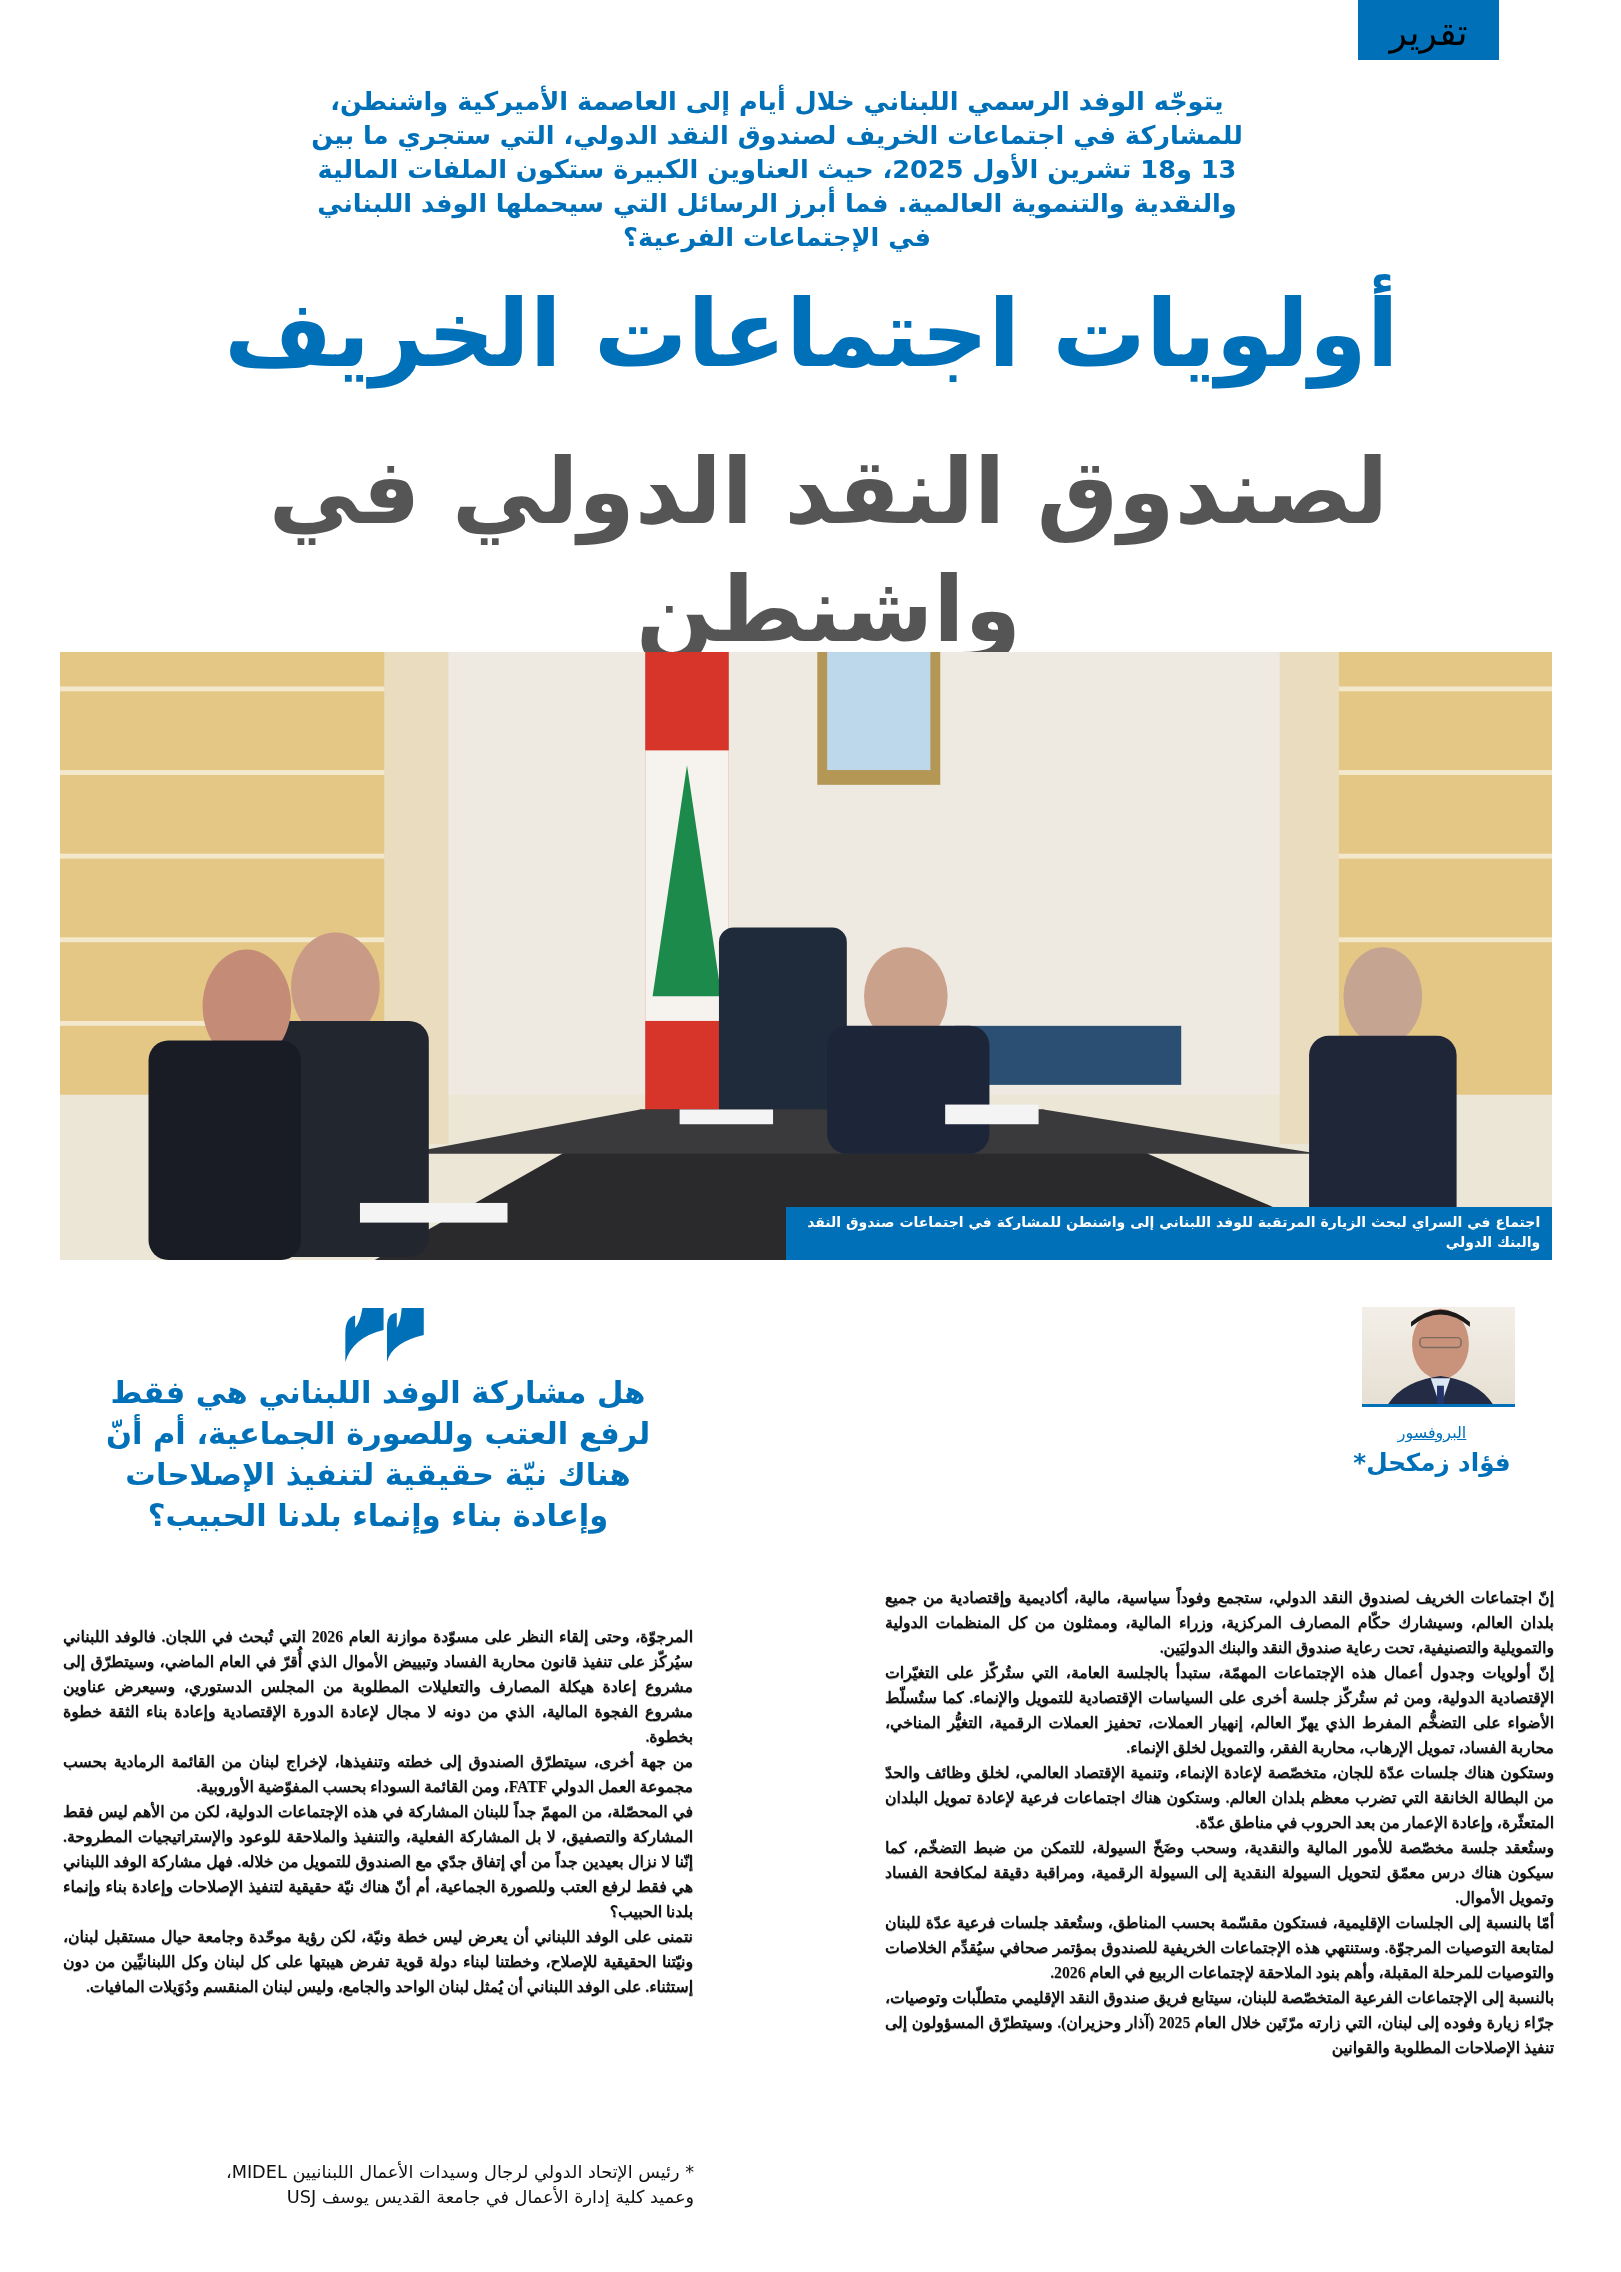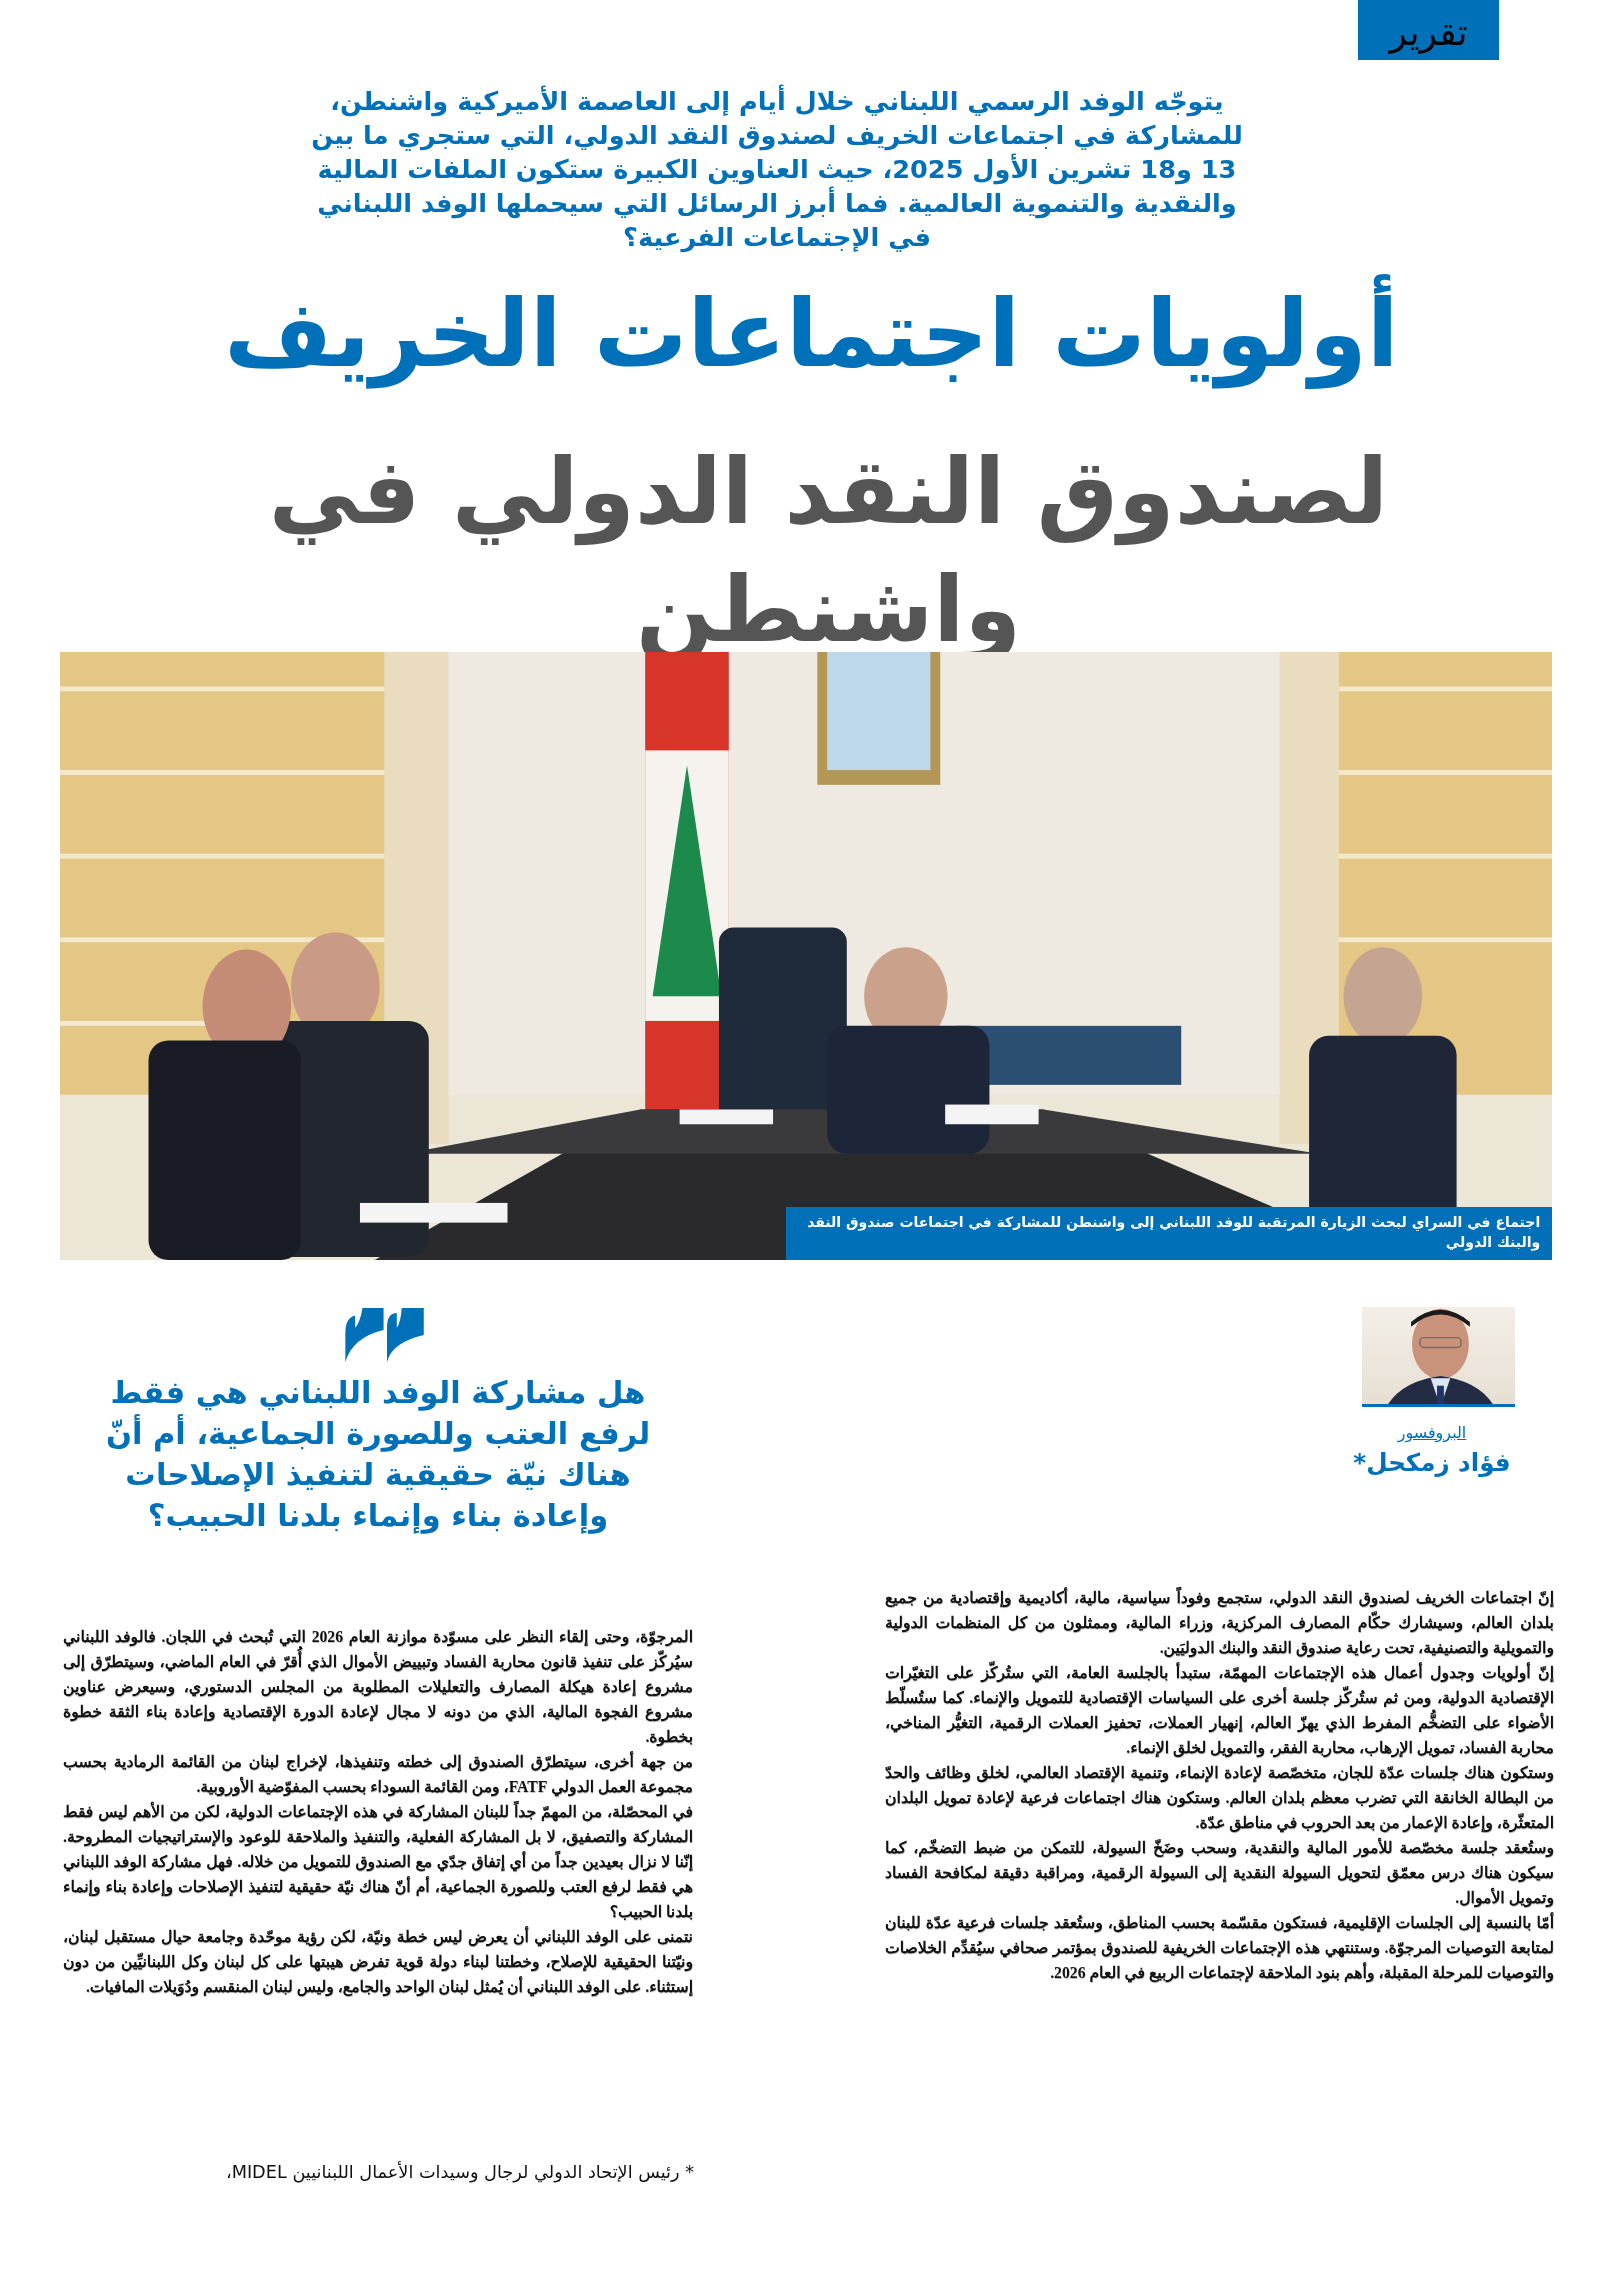--- a/index.html
+++ b/index.html
@@ -146,25 +146,27 @@
 </svg>
 
 <div class="pullquote">هل مشاركة الوفد اللبناني هي فقط لرفع العتب وللصورة الجماعية، أم أنّ هناك نيّة حقيقية لتنفيذ الإصلاحات وإعادة بناء وإنماء بلدنا الحبيب؟</div>
 
 <div class="col col-right">
   <p>إنّ اجتماعات الخريف لصندوق النقد الدولي، ستجمع وفوداً سياسية، مالية، أكاديمية وإقتصادية من جميع بلدان العالم، وسيشارك حكّام المصارف المركزية، وزراء المالية، وممثلون من كل المنظمات الدولية والتمويلية والتصنيفية، تحت رعاية صندوق النقد والبنك الدوليَين.</p>
   <p>إنّ أولويات وجدول أعمال هذه الإجتماعات المهمّة، ستبدأ بالجلسة العامة، التي ستُركّز على التغيّرات الإقتصادية الدولية، ومن ثم ستُركّز جلسة أخرى على السياسات الإقتصادية للتمويل والإنماء. كما ستُسلّط الأضواء على التضخُّم المفرط الذي يهزّ العالم، إنهيار العملات، تحفيز العملات الرقمية، التغيُّر المناخي، محاربة الفساد، تمويل الإرهاب، محاربة الفقر، والتمويل لخلق الإنماء.</p>
   <p>وستكون هناك جلسات عدّة للجان، متخصّصة لإعادة الإنماء، وتنمية الإقتصاد العالمي، لخلق وظائف والحدّ من البطالة الخانقة التي تضرب معظم بلدان العالم. وستكون هناك اجتماعات فرعية لإعادة تمويل البلدان المتعثّرة، وإعادة الإعمار من بعد الحروب في مناطق عدّة.</p>
   <p>وستُعقد جلسة مخصّصة للأمور المالية والنقدية، وسحب وضَخّ السيولة، للتمكن من ضبط التضخّم، كما سيكون هناك درس معمّق لتحويل السيولة النقدية إلى السيولة الرقمية، ومراقبة دقيقة لمكافحة الفساد وتمويل الأموال.</p>
   <p>أمّا بالنسبة إلى الجلسات الإقليمية، فستكون مقسّمة بحسب المناطق، وستُعقد جلسات فرعية عدّة للبنان لمتابعة التوصيات المرجوّة. وستنتهي هذه الإجتماعات الخريفية للصندوق بمؤتمر صحافي سيُقدِّم الخلاصات والتوصيات للمرحلة المقبلة، وأهم بنود الملاحقة لإجتماعات الربيع في العام 2026.</p>
+  <p>بالنسبة إلى الإجتماعات الفرعية المتخصّصة للبنان، سيتابع فريق صندوق النقد الإقليمي متطلّبات وتوصيات، جرّاء زيارة وفوده إلى لبنان، التي زارته مرّتَين خلال العام 2025 (آذار وحزيران). وسيتطرّق المسؤولون إلى تنفيذ الإصلاحات المطلوبة والقوانين</p>
 </div>
 
 <div class="col col-left">
   <p>المرجوّة، وحتى إلقاء النظر على مسوّدة موازنة العام 2026 التي تُبحث في اللجان. فالوفد اللبناني سيُركّز على تنفيذ قانون محاربة الفساد وتبييض الأموال الذي أُقرّ في العام الماضي، وسيتطرّق إلى مشروع إعادة هيكلة المصارف والتعليلات المطلوبة من المجلس الدستوري، وسيعرض عناوين مشروع الفجوة المالية، الذي من دونه لا مجال لإعادة الدورة الإقتصادية وإعادة بناء الثقة خطوة بخطوة.</p>
   <p>من جهة أخرى، سيتطرّق الصندوق إلى خطته وتنفيذها، لإخراج لبنان من القائمة الرمادية بحسب مجموعة العمل الدولي FATF، ومن القائمة السوداء بحسب المفوّضية الأوروبية.</p>
   <p>في المحصّلة، من المهمّ جداً للبنان المشاركة في هذه الإجتماعات الدولية، لكن من الأهم ليس فقط المشاركة والتصفيق، لا بل المشاركة الفعلية، والتنفيذ والملاحقة للوعود والإستراتيجيات المطروحة. إنّنا لا نزال بعيدين جداً من أي إتفاق جدّي مع الصندوق للتمويل من خلاله. فهل مشاركة الوفد اللبناني هي فقط لرفع العتب وللصورة الجماعية، أم أنّ هناك نيّة حقيقية لتنفيذ الإصلاحات وإعادة بناء وإنماء بلدنا الحبيب؟</p>
   <p>نتمنى على الوفد اللبناني أن يعرض ليس خطة ونيّة، لكن رؤية موحّدة وجامعة حيال مستقبل لبنان، ونيّتنا الحقيقية للإصلاح، وخطتنا لبناء دولة قوية تفرض هيبتها على كل لبنان وكل اللبنانيِّين من دون إستثناء. على الوفد اللبناني أن يُمثل لبنان الواحد والجامع، وليس لبنان المنقسم ودُوَيلات المافيات.</p>
 </div>
 
 <div class="footnote">
   <div>* رئيس الإتحاد الدولي لرجال وسيدات الأعمال اللبنانيين MIDEL،</div>
+  <div>وعميد كلية إدارة الأعمال في جامعة القديس يوسف USJ</div>
 </div>
 
 
 </body></html>

